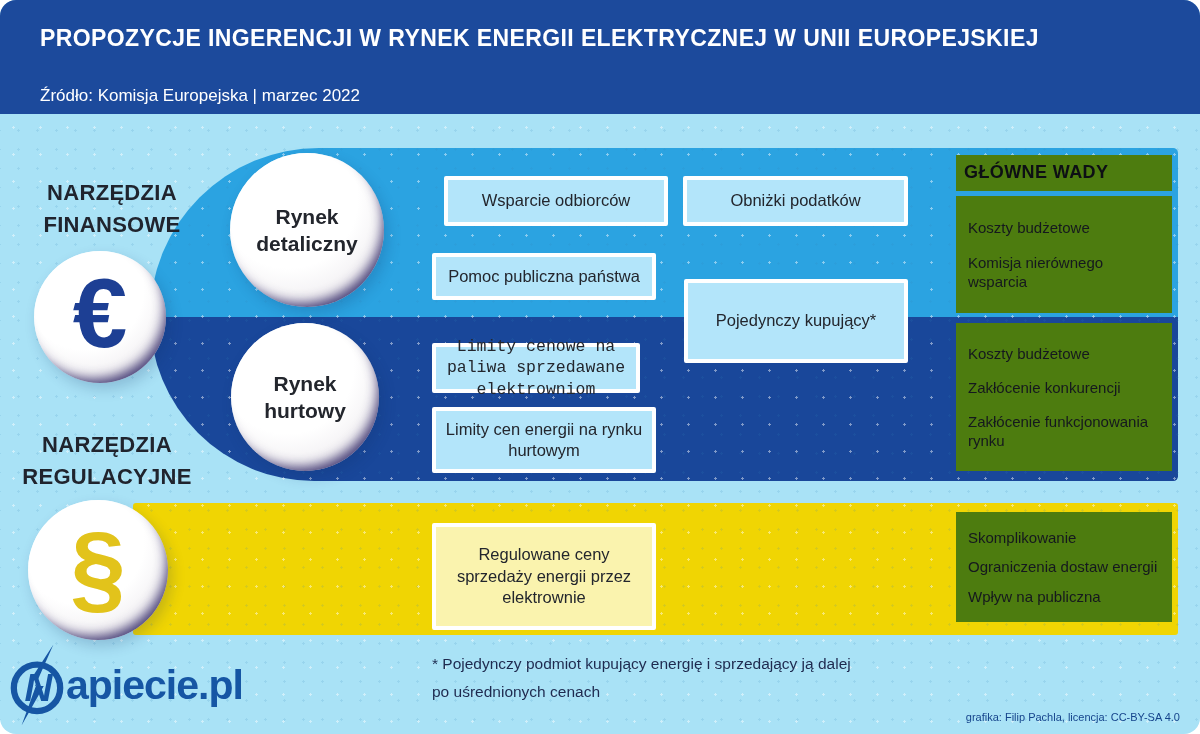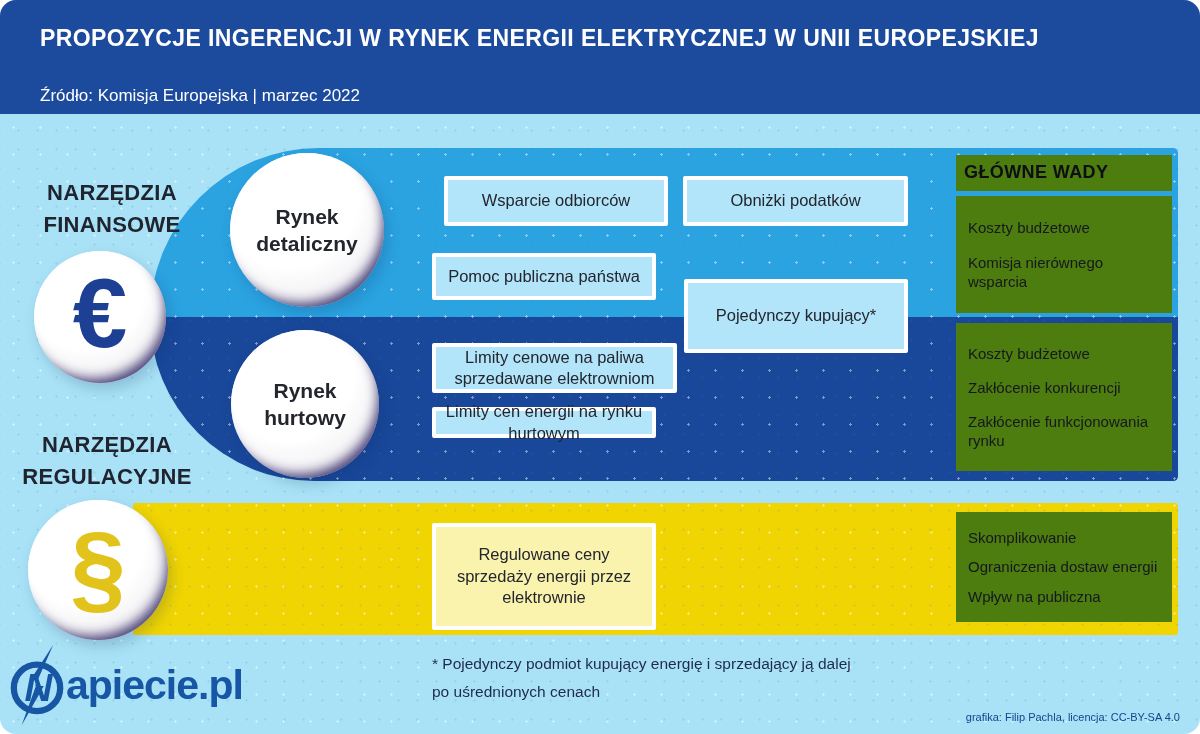--- a/index.html
+++ b/index.html
@@ -52,21 +52,21 @@
     box-shadow: inset -7px -10px 12px -6px rgba(46,36,100,.85),
                 inset 6px 8px 10px -6px #ffffff,
                 4px 6px 14px rgba(15,45,95,.20);
     display:flex; align-items:center; justify-content:center;
   }
   .coin-euro{left:34px; top:251px; width:132px; height:132px;}
   .coin-euro .glyph{font-size:98px; font-weight:700; color:#1d3f94; margin-top:-8px;}
   .coin-para{left:28px; top:500px; width:140px; height:140px;}
   .coin-para .glyph{font-size:100px; font-weight:700; color:#e2c31b; margin-top:-6px;}
   .bubble-retail{left:230px; top:153px; width:154px; height:154px;}
-  .bubble-wholesale{left:231px; top:330px; width:148px; height:148px;}
+  .bubble-wholesale{left:231px; top:323px; width:148px; height:148px;}
   .bubble .bubble-label{
     font-size:21px; font-weight:700; color:#23262d; text-align:center; line-height:1.3; width:120px;
   }
   
   .side-label{
     position:absolute; z-index:3; text-align:center;
     font-size:22px; font-weight:700; color:#20242e; line-height:1.45; letter-spacing:.3px;
   }
   .label-financial{left:23px; top:177px; width:178px;}
   .label-regulatory{left:12px; top:429px; width:190px;}
@@ -74,23 +74,23 @@
   .mbox{
     position:absolute; z-index:3; box-sizing:border-box;
     background:#b3e5fa; border:4px solid #ffffff; border-radius:2px;
     display:flex; align-items:center; justify-content:center; text-align:center;
     font-size:16.5px; color:#23262d; line-height:1.3; padding:2px 8px;
   }
   .mbox-yellow{background:#faf3ae;}
   .b-wsparcie {left:444px; top:176px; width:224px; height:50px;}
   .b-obnizki  {left:683px; top:176px; width:225px; height:50px;}
   .b-pomoc    {left:432px; top:241px; width:224px; height:47px;margin-top:12px;}
-  .b-pojedynczy{left:684px; top:279px; width:224px; height:74px;}
-  .b-paliwa   {left:432px; top:343px; width:245px; height:50px;}
-  .b-cen      {left:432px; top:407px; width:224px; height:31px;}
+  .b-pojedynczy{left:684px; top:279px; width:224px; height:84px;}
+  .b-paliwa   {left:432px; top:343px; width:208px; height:50px;font-family:Liberation Mono, monospace;}
+  .b-cen      {left:432px; top:407px; width:224px; height:66px;}
   .b-regulowane{left:432px; top:523px; width:224px; height:107px; font-size:16.5px;}
   
   .wbox{
     position:absolute; z-index:3; background:#4d7c0f; box-sizing:border-box;
     display:flex; flex-direction:column; justify-content:space-evenly;
     text-align:left; color:#15181e; font-size:15px; line-height:1.3; padding:6px 8px;
   }
   .wbox-title{
     left:956px; top:155px; width:216px; height:36px;
     justify-content:center; font-size:18px; font-weight:700; letter-spacing:.4px; color:#0d0f14;

